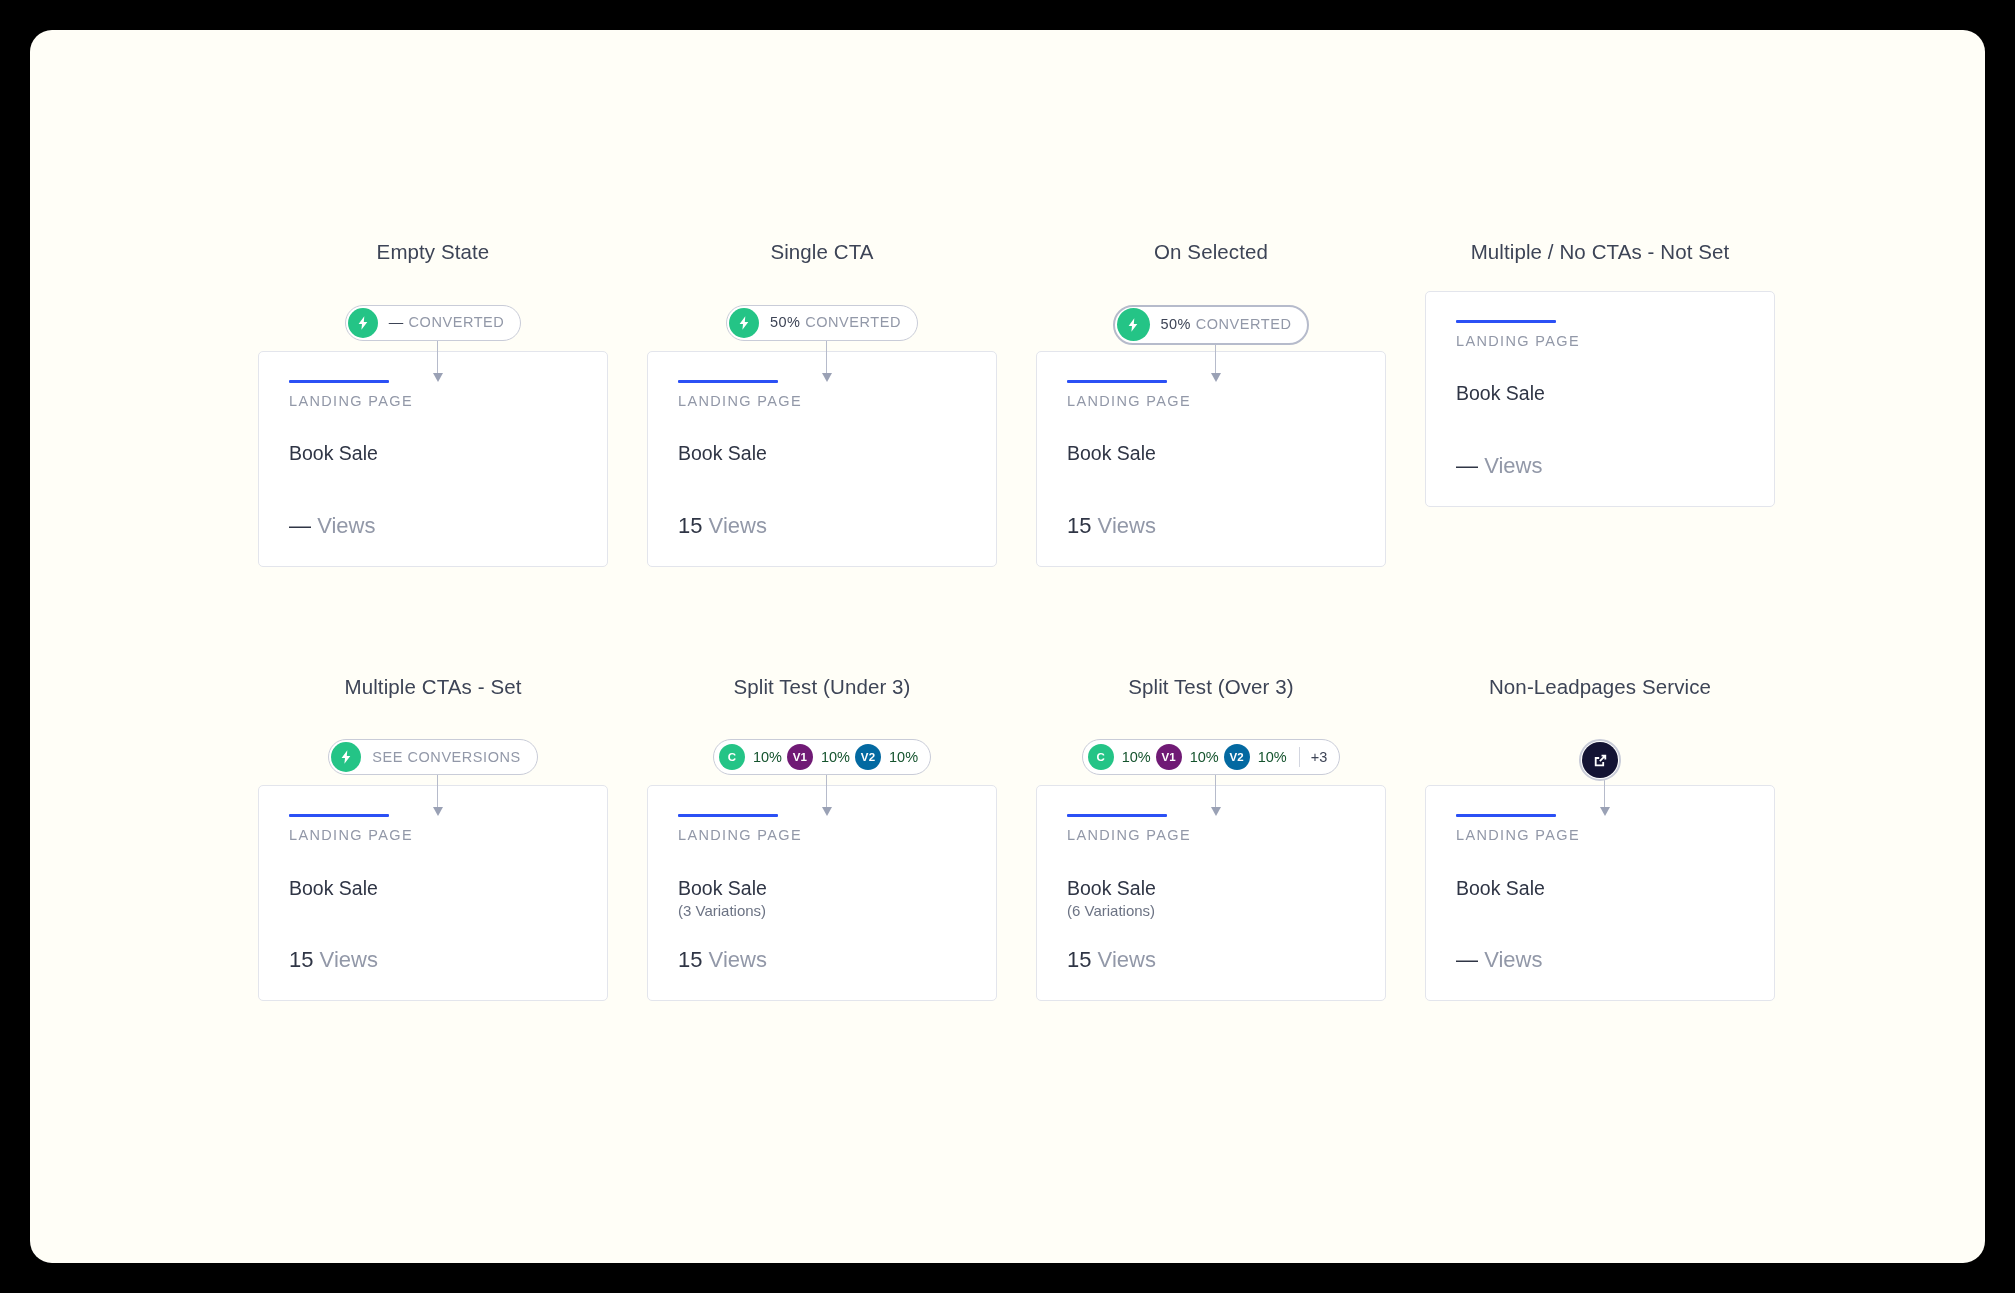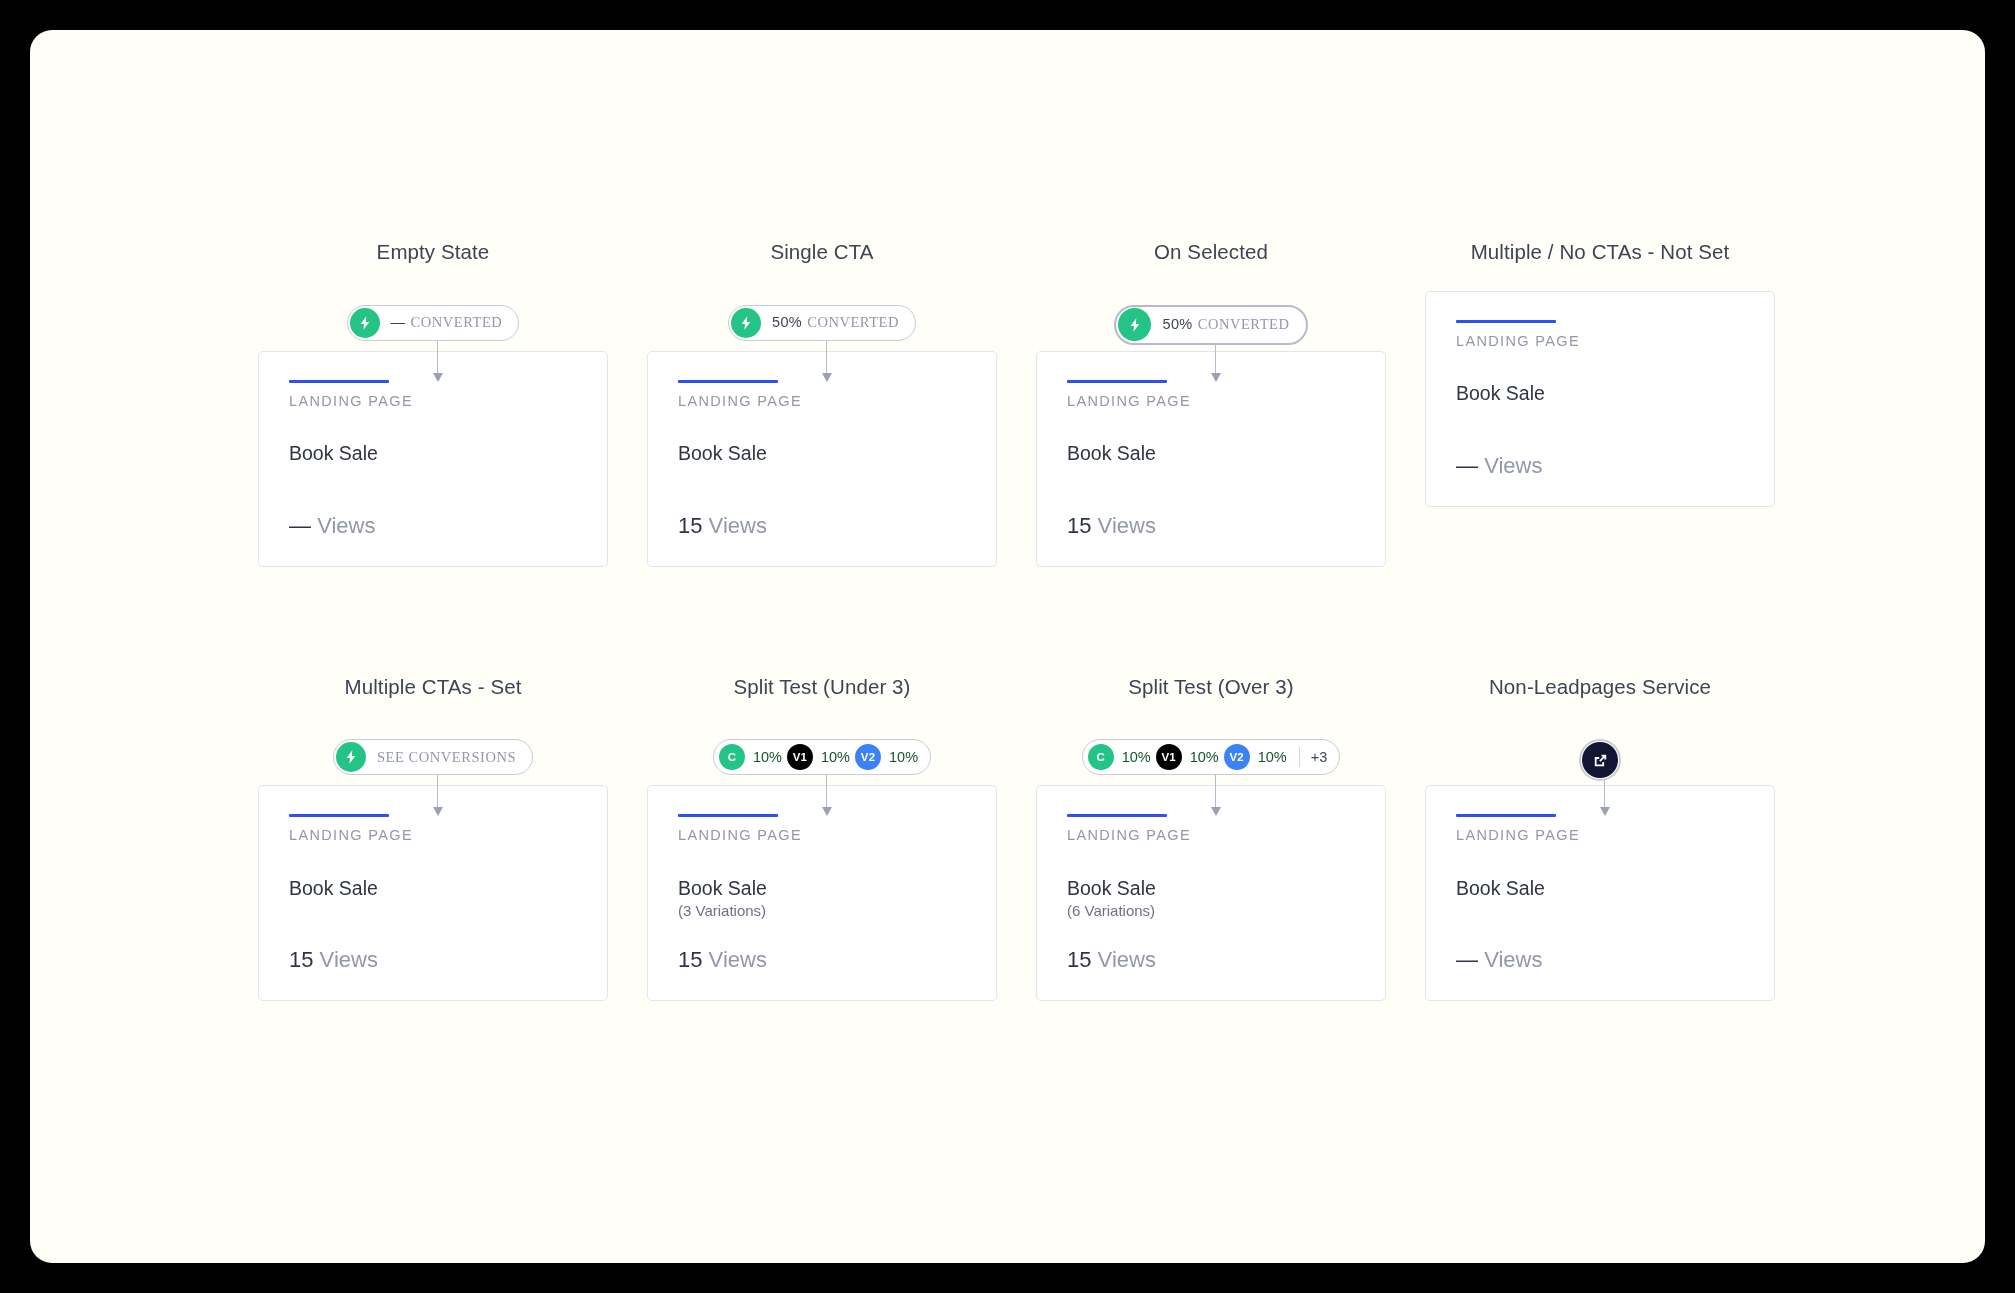--- a/index.html
+++ b/index.html
@@ -91,42 +91,41 @@
   .badge.bare .dot.navy { width: 36px; height: 36px; margin: 0; }
 
   .dot svg { display: block; }
 
   .badge-label {
     font-size: 14.5px;
     letter-spacing: 0.55px;
     color: #9298a8;
     margin-left: 11px;
     line-height: 1;
-    font-family: Liberation Serif, serif;
   }
   .badge-value {
     font-size: 14.5px;
     letter-spacing: 0.4px;
     color: #3d4456;
     margin-left: 11px;
     line-height: 1;
   }
   .badge-value + .badge-label { margin-left: 5px; }
 
   
   .vdot {
     width: 26px; height: 26px; border-radius: 50%;
     display: flex; align-items: center; justify-content: center;
     color: #ffffff; font-size: 11.5px; font-weight: bold;
     letter-spacing: 0.2px;
     flex: 0 0 auto;
   }
   .vdot.c  { background: #24c486; }
-  .vdot.v1 { background: #000000; }
-  .vdot.v2 { background: #3b82f6; }
+  .vdot.v1 { background: #701a75; }
+  .vdot.v2 { background: #0369a1; }
   .pill-group { display: flex; align-items: center; margin-left: 5px; }
   .pill-pct {
     font-size: 14.5px; color: #14532d; margin-left: 8px; line-height: 1;
   }
   .pill-divider {
     width: 1px; height: 20px; background: #d3d6e0; margin-left: 12px;
   }
   .pill-more {
     font-size: 14.5px; color: #3d4456; margin-left: 11px; line-height: 1;
   }

